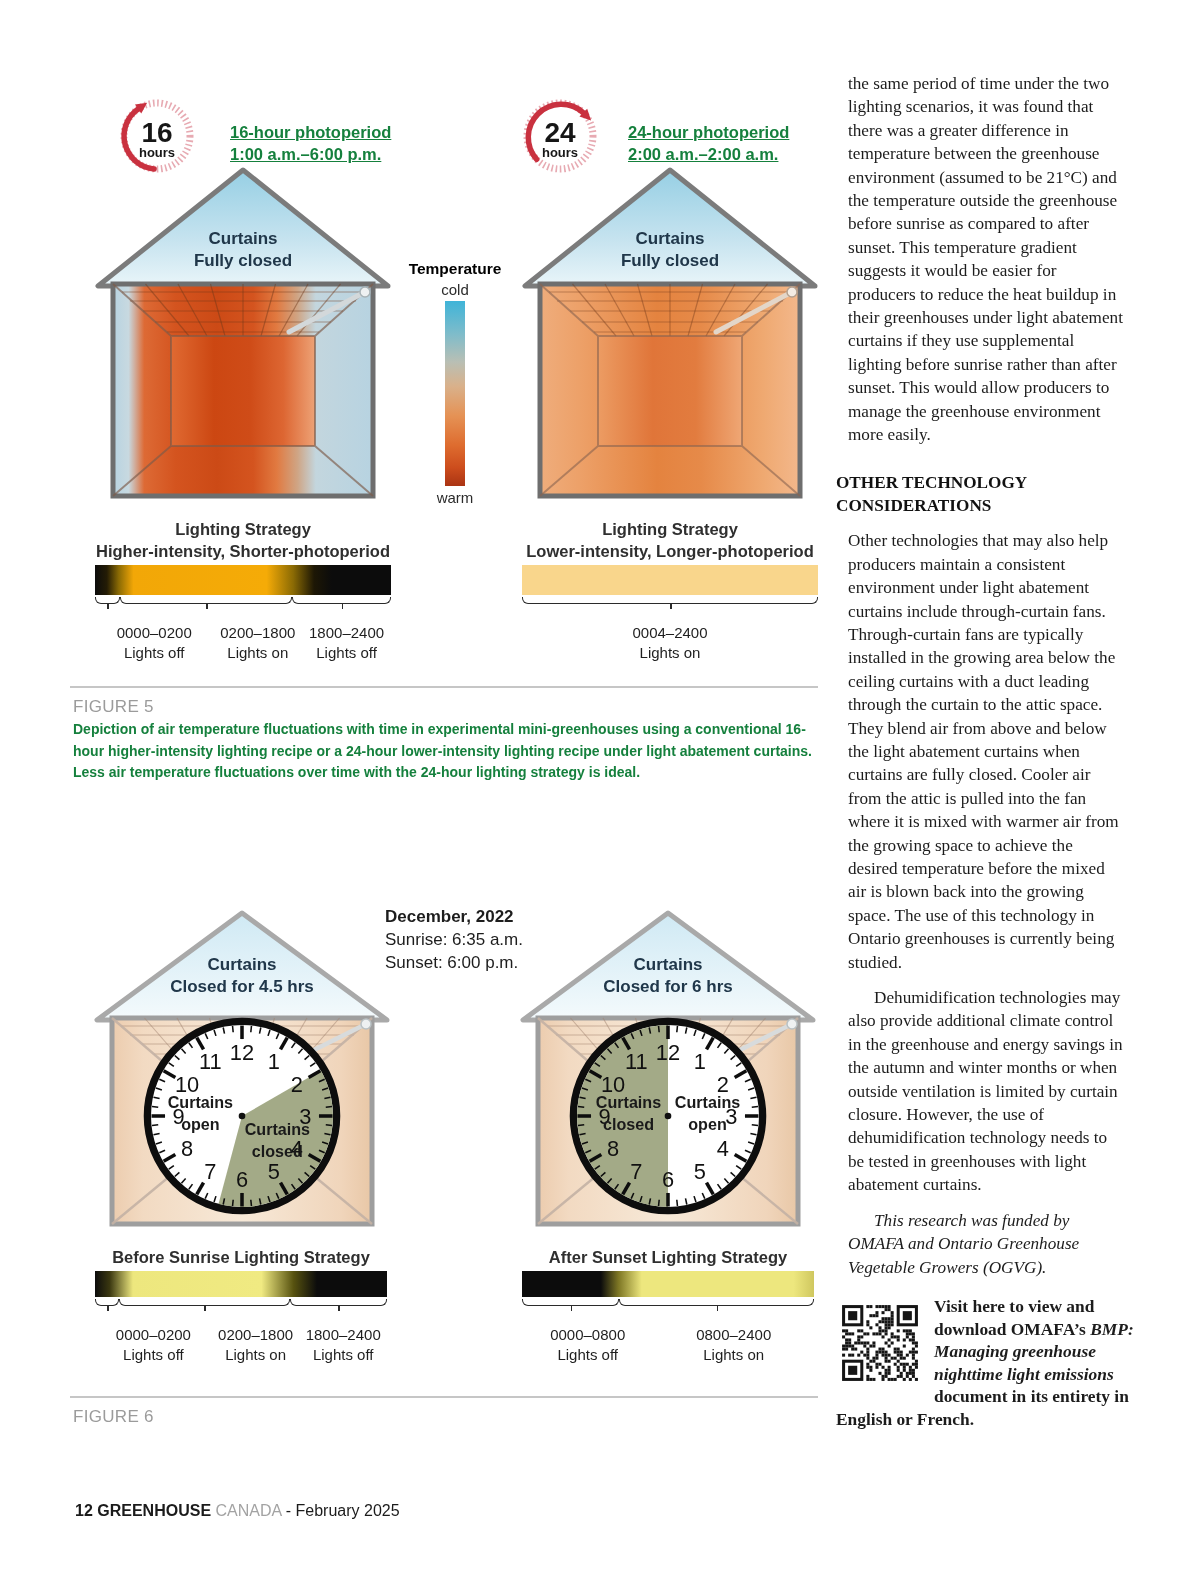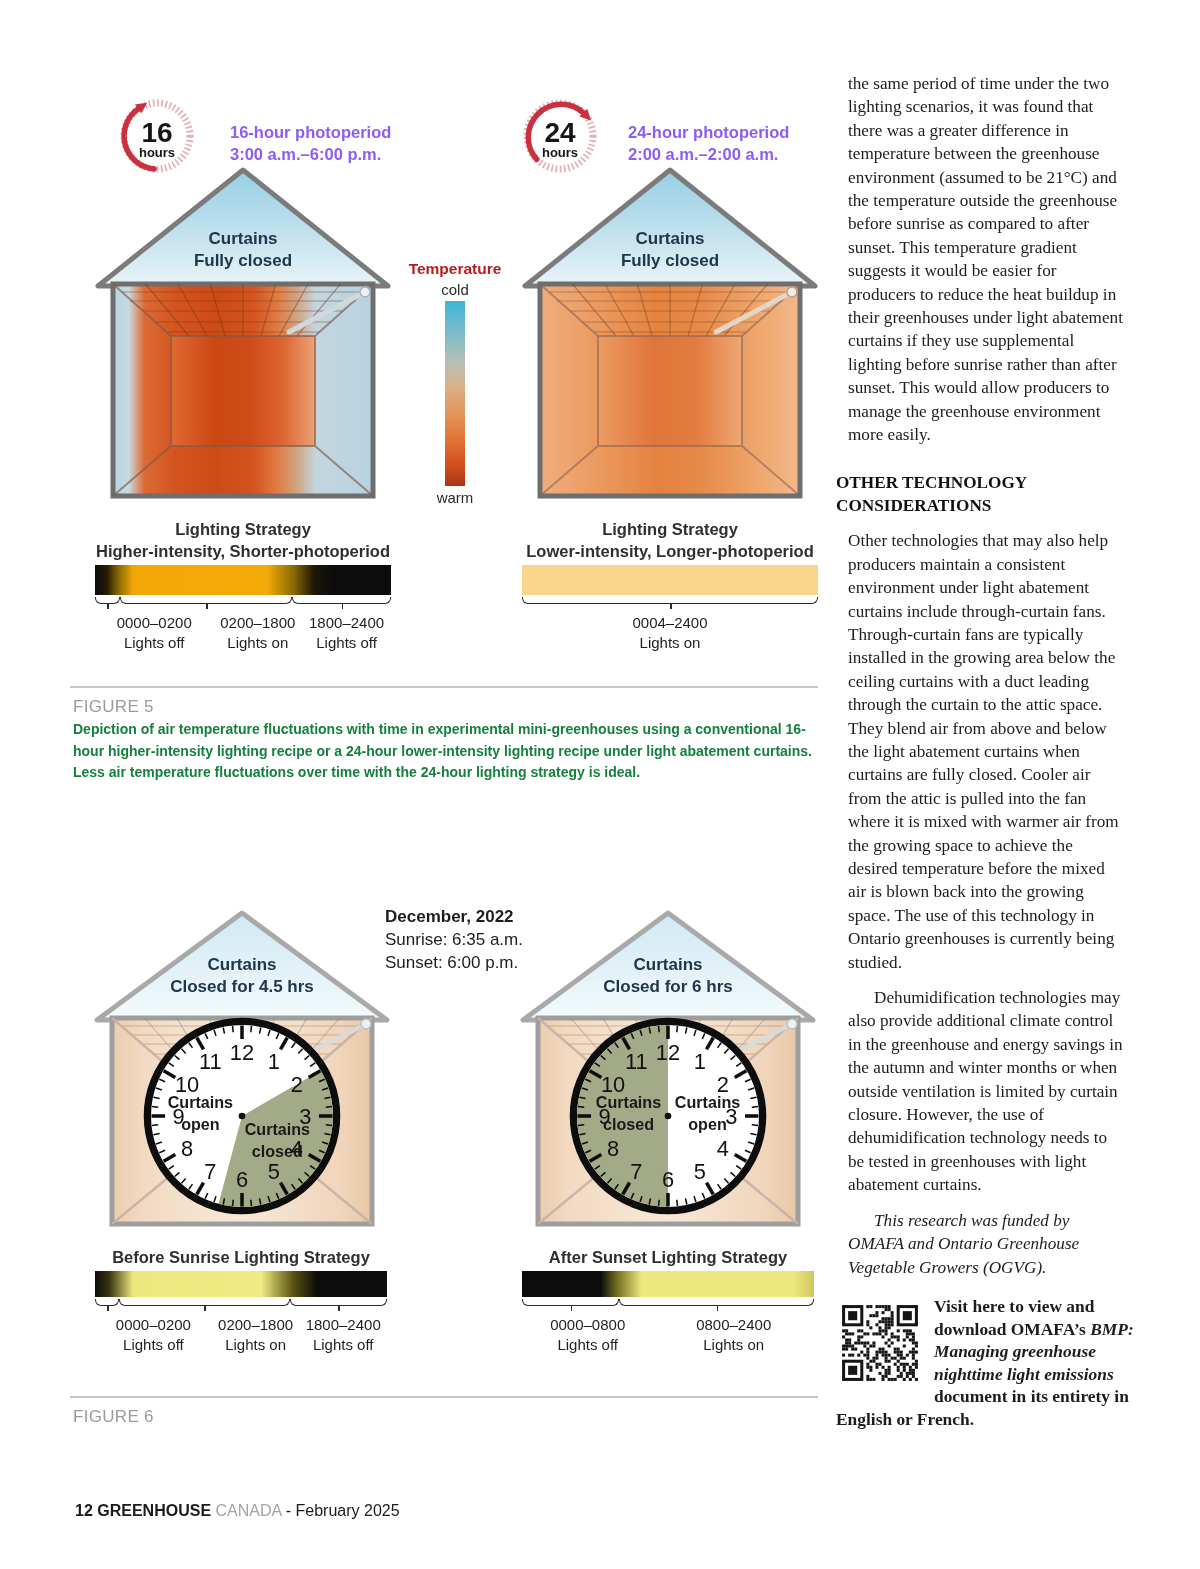--- a/index.html
+++ b/index.html
@@ -1,47 +1,47 @@
 <!DOCTYPE html>
 <html><head>
 <meta charset="utf-8">
 <style>
   html,body{margin:0;padding:0;background:#fff;}
   .page{position:relative;width:1200px;height:1569px;background:#ffffff;overflow:hidden;
         font-family:"Liberation Sans",sans-serif;color:#222;}
   .abs{position:absolute;}
 
   
-  .pp-text{font-size:16.5px;font-weight:600;color:#8b5cf6;line-height:22px;}
+  .pp-text{font-size:16.5px;font-weight:600;color:#15803d;line-height:22px;text-decoration:underline;}
 
   
   .house{position:absolute;}
   .roofTxt{font-family:"Liberation Sans",sans-serif;font-size:17px;font-weight:600;fill:#20374a;text-anchor:middle;}
 
   
   .temp{width:110px;text-align:center;}
-  .temp .t-title{font-size:15.5px;font-weight:700;color:#b91c1c;}
+  .temp .t-title{font-size:15.5px;font-weight:700;color:#000000;}
   .temp .t-lab{font-size:15px;color:#2b2b2b;margin:3px 0;}
   .temp .t-bar{width:20px;height:185px;margin:2px auto;
      background:linear-gradient(180deg,#3fb4d8 0%,#7fbcca 18%,#b9bfb4 33%,#d9b18b 46%,#e59255 62%,#de6c2f 78%,#cd4d1d 90%,#aa3413 100%);}
 
   
   .strategy{position:absolute;text-align:center;}
   .st-title{font-size:16.5px;font-weight:700;color:#2f2f2f;line-height:22px;white-space:nowrap;}
   .st-bar{width:100%;margin-top:3px;}
   .bar-h30{height:30px;} .bar-h26{height:26px;}
   .bar16{background:linear-gradient(90deg,#0c0c0c 0%,#241c05 4%,#8a6a04 8%,#f2a707 13%,#f5ab07 58%,#8a6a04 67%,#1d1705 74%,#0c0c0c 80%,#0c0c0c 100%);}
   .bar24{background:#f9d68c;}
   .barBS{background:linear-gradient(90deg,#0c0c0c 0%,#3a3710 5%,#ede77e 13%,#f0ea82 57%,#57520f 68%,#0c0c0c 76%,#0c0c0c 100%);}
   .barAS{background:linear-gradient(90deg,#0c0c0c 0%,#0c0c0c 27%,#7d7624 33%,#ede77e 41%,#ede77e 93%,#cfc75f 100%);}
   .brackets{display:flex;width:100%;margin-top:2px;}
   .bracket{height:7px;border-left:1.6px solid #2b2b2b;border-right:1.6px solid #2b2b2b;
      border-bottom:1.6px solid #2b2b2b;border-radius:0 0 6px 6px;box-sizing:border-box;position:relative;}
   .bracket::after{content:"";position:absolute;left:50%;bottom:-6px;width:1.6px;height:6px;background:#2b2b2b;}
-  .seg-labels{display:flex;width:100%;margin-top:9px;}
+  .seg-labels{display:flex;width:100%;margin-top:19px;}
   .seg{text-align:center;}
   .seg .rng,.seg .st{font-size:15px;font-weight:500;color:#1f1f1f;line-height:20px;white-space:nowrap;}
 
   
   .fig-rule{border-top:2px solid #c6c6c6;width:748px;}
   .fig-label{font-size:17px;color:#9b9b9b;letter-spacing:.3px;}
   .fig-caption{width:750px;font-size:14px;font-weight:700;color:#15803d;line-height:21.5px;}
 
   
   .date-blk{font-size:17px;color:#1d1d1d;line-height:23px;}
@@ -132,21 +132,21 @@
     <svg width="84" height="84" viewBox="0 0 84 84">
       <circle cx="42" cy="42" r="33" fill="none" stroke="#e7aab2" stroke-width="7" stroke-dasharray="1.6 2.6"></circle>
       <path d="M 39.1 74.9 A 33 33 0 0 1 23.1 15" fill="none" stroke="#c9313f" stroke-width="5.5" stroke-linecap="round"></path>
       <polygon points="0,-5.5 11,0 0,5.5" transform="translate(23.1,15) rotate(-35)" fill="#c9313f"></polygon>
       <text x="42" y="48" text-anchor="middle" font-size="28" font-weight="700" fill="#161616">16</text>
       <text x="42" y="63" text-anchor="middle" font-size="13" font-weight="700" fill="#161616">hours</text>
     </svg>
   </div>
   <div class="abs pp-text" style="left:230px;top:121px;">
     <div>16-hour photoperiod</div>
-    <div>3:00 a.m.–6:00 p.m.</div>
+    <div>1:00 a.m.–6:00 p.m.</div>
   </div>
 
   <div class="abs" style="left:518px;top:94px;">
     <svg width="84" height="84" viewBox="0 0 84 84">
       <circle cx="42" cy="42" r="33" fill="none" stroke="#e7aab2" stroke-width="7" stroke-dasharray="1.6 2.6"></circle>
       <path d="M 18.7 65.3 A 33 33 0 0 1 65.3 18.7" fill="none" stroke="#c9313f" stroke-width="5.5" stroke-linecap="round"></path>
       <polygon points="0,-5.5 11,0 0,5.5" transform="translate(65.3,18.7) rotate(45)" fill="#c9313f"></polygon>
       <text x="42" y="48" text-anchor="middle" font-size="28" font-weight="700" fill="#161616">24</text>
       <text x="42" y="63" text-anchor="middle" font-size="13" font-weight="700" fill="#161616">hours</text>
     </svg>

